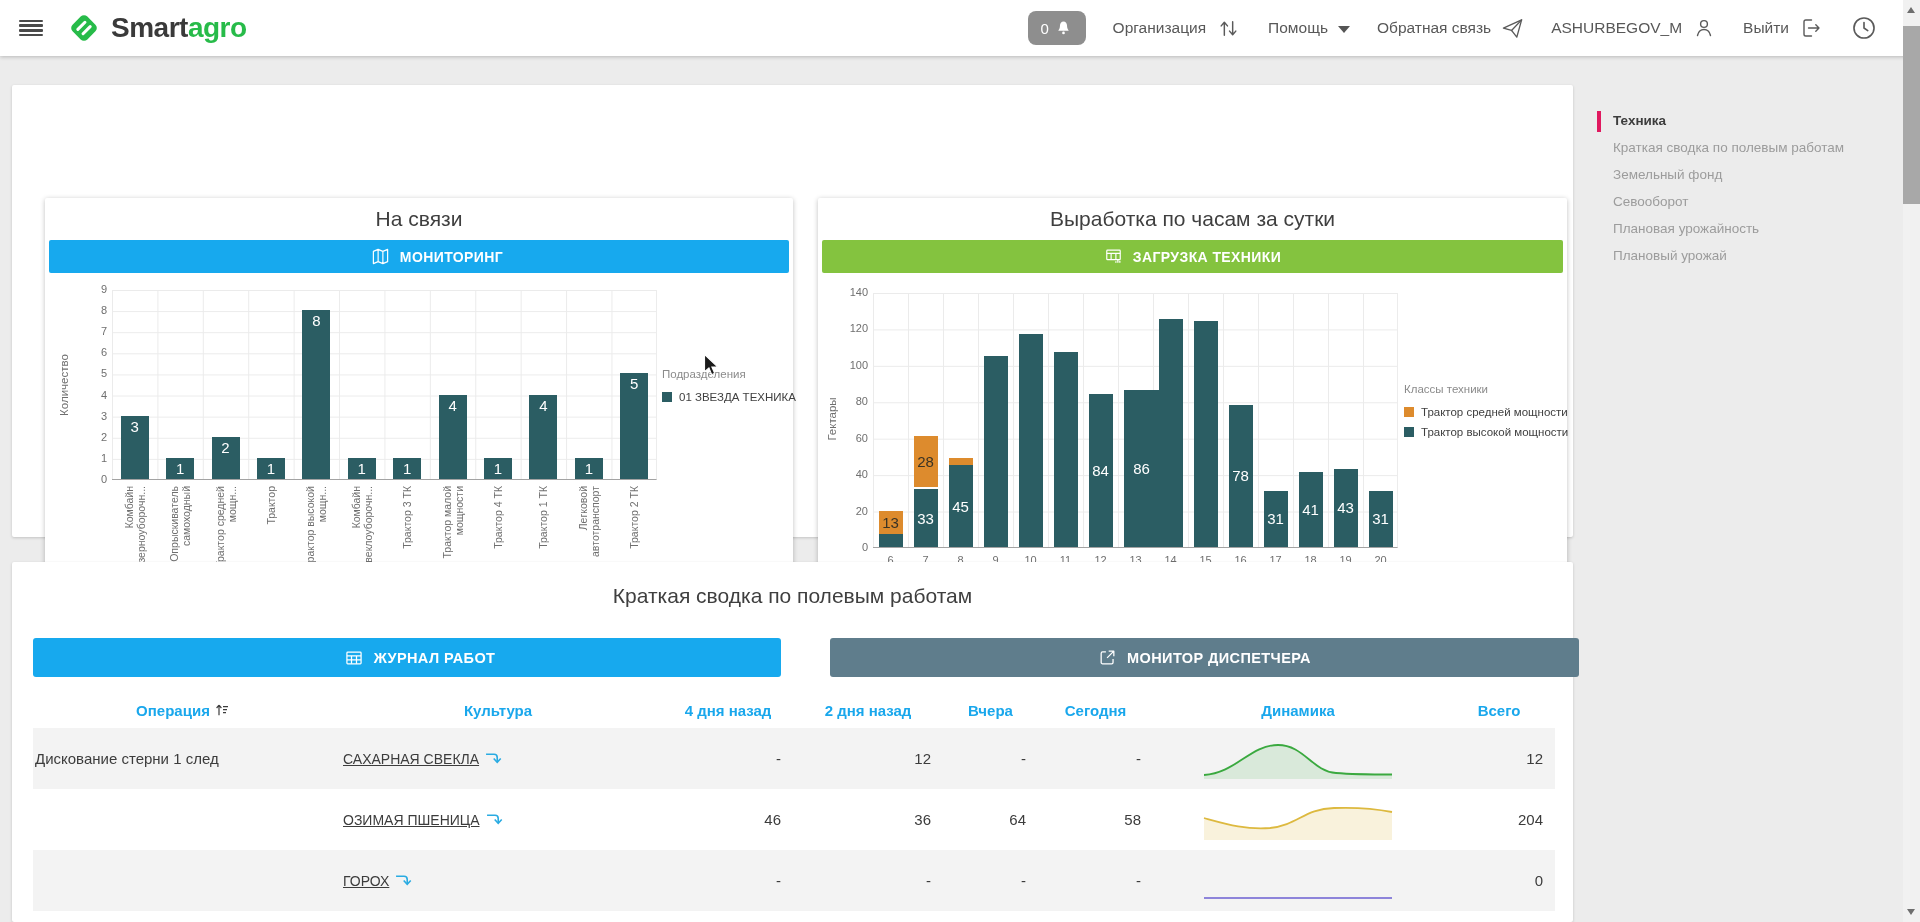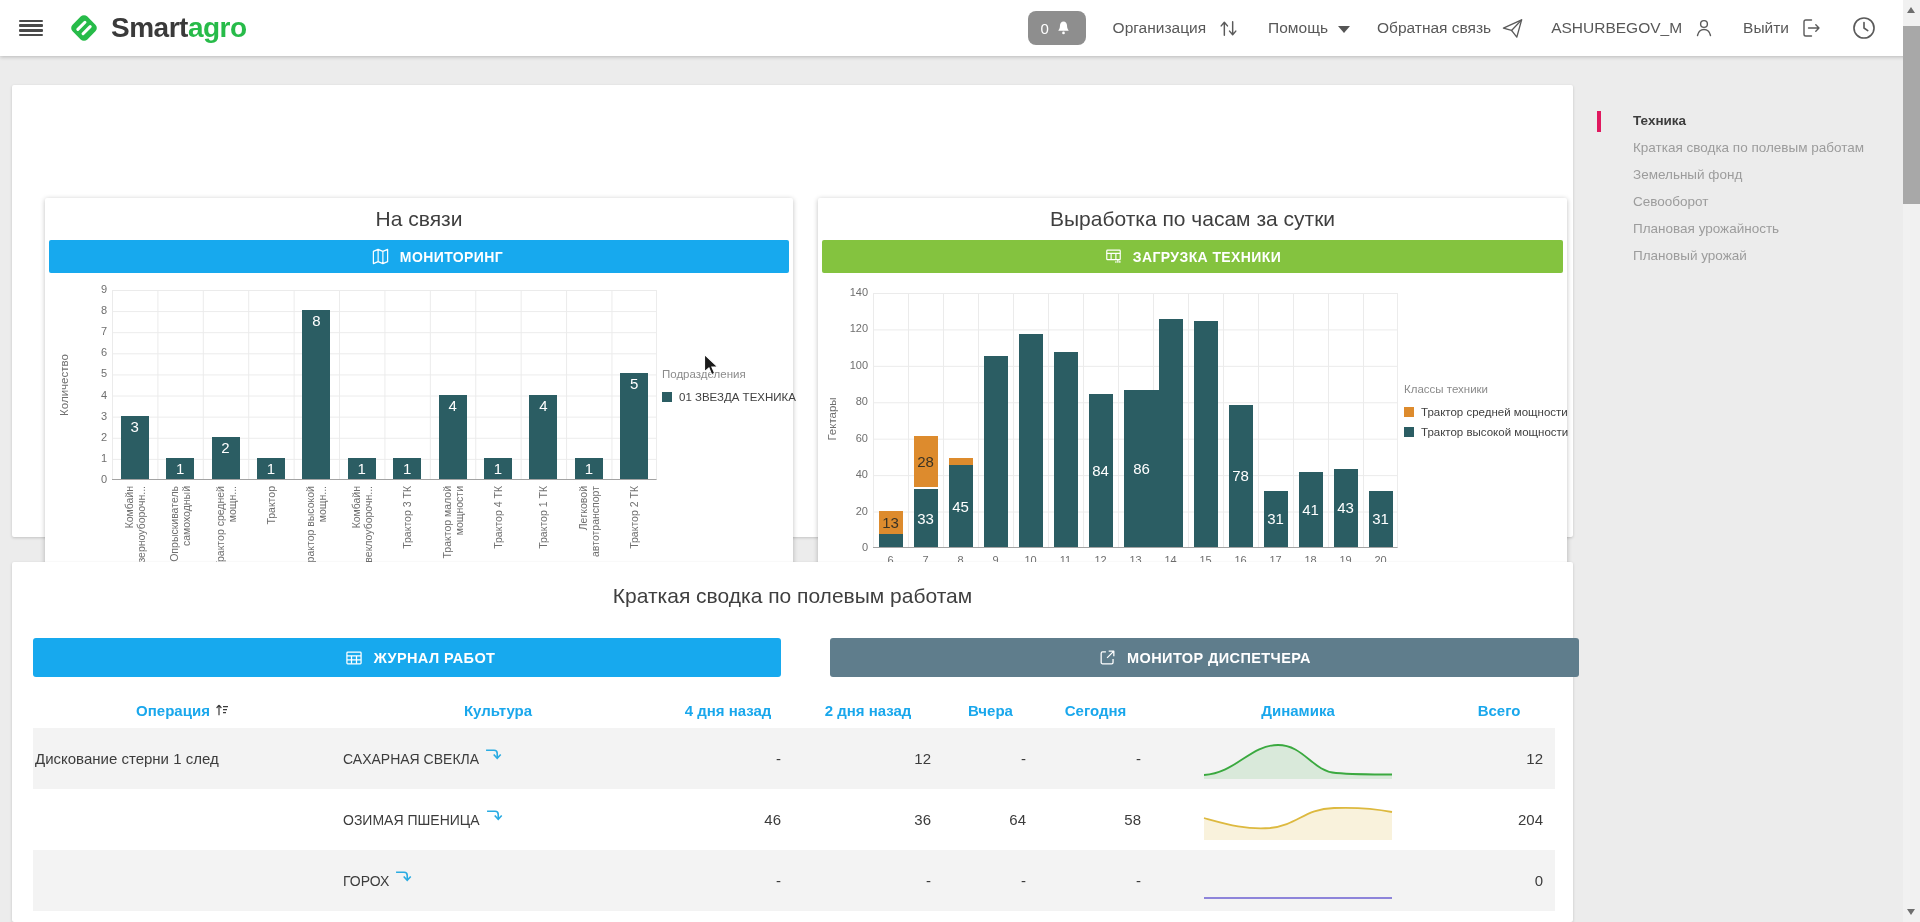--- a/index.html
+++ b/index.html
@@ -71,28 +71,28 @@
   .sum-btn { position:absolute; top:76px; height:39px; border-radius:3px; font-size:14.5px; }
   #journal-btn { left:21px; width:748px;padding-left:25px; }
   #dispatcher-btn { left:818px; width:749px; }
   .table { position:absolute; left:21px; top:130px; width:1522px; }
   .thead, .trow { display:grid; grid-template-columns:300px 330px 130px 150px 95px 115px 290px 112px; align-items:center; }
   .thead { height:36px; color:#19a7ec; font-weight:700; font-size:15px; }
   .th { text-align:center; display:flex; align-items:center; justify-content:center; gap:4px; }
   .trow { height:61px; font-size:15px; color:#3c3c3c; }
   .trow.striped { background:#f3f3f3; }
   .td-op { padding-left:2px; }
-  .td-cult { padding-left:10px; font-size:14px; display:flex; align-items:center; gap:6px; }
+  .td-cult { padding-left:10px; font-size:14px; display:flex; align-items:flex-end; gap:6px;text-decoration:underline; }
   .td-num { text-align:right; padding-right:12px; }
   .td-trend { display:flex; justify-content:center; align-items:center; }
   .drill { margin-top:-8px; }
 
   
   .sidebar { position:absolute; left:1597px; top:112px; width:300px; }
-  .side-item { position:relative; padding-left:36px; margin-bottom:9px; height:18px; line-height:18px;
+  .side-item { position:relative; padding-left:16px; margin-bottom:9px; height:18px; line-height:18px;
                font-size:13.5px; color:#9c9c9c; cursor:pointer; white-space:nowrap; }
   .side-item.active { color:#3d3d3d; font-weight:700; }
   .active-bar { position:absolute; left:0; top:-1px; width:4px; height:21px; background:#e0195f; }
 
   .cursor { position:absolute; left:702px; top:354px; z-index:50; pointer-events:none; }
 </style>
 </head>
 <body>
 
 <div class="app">

